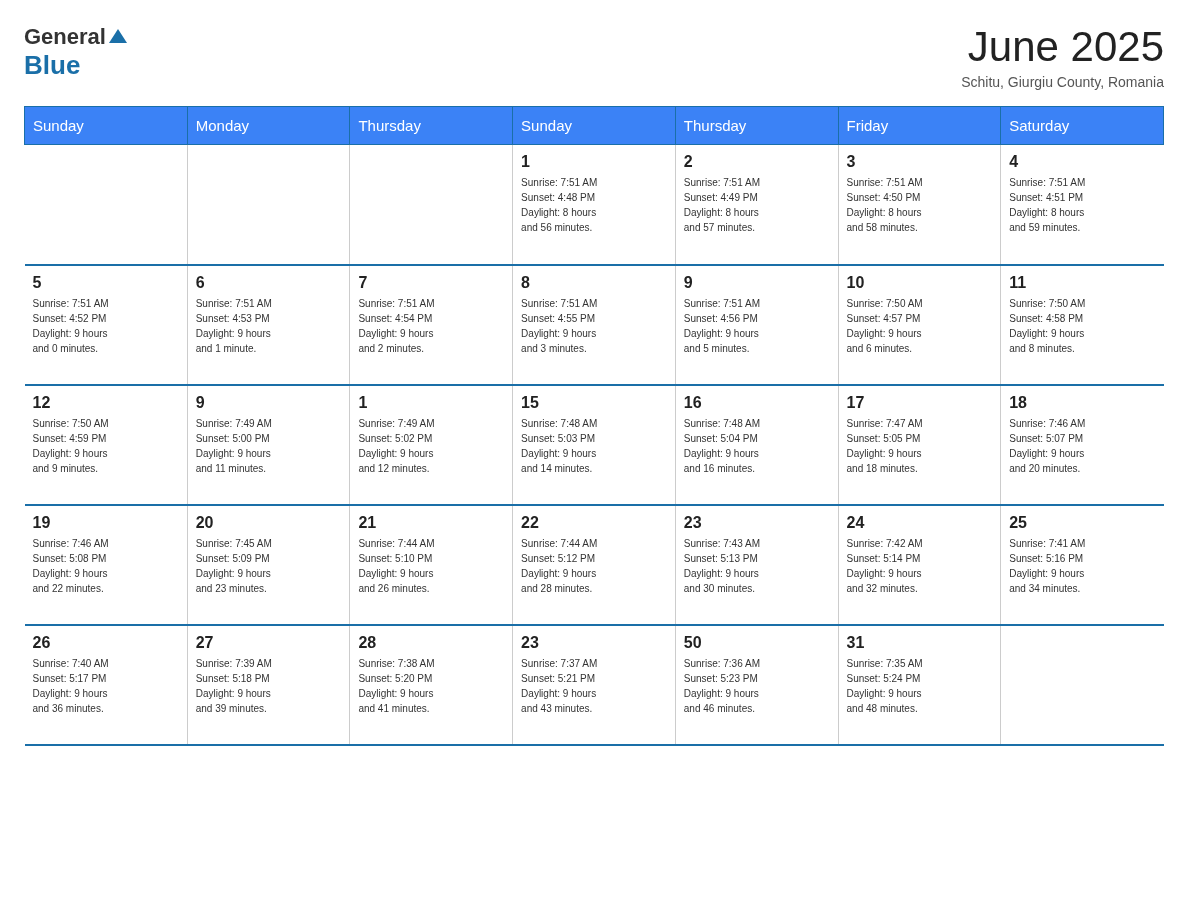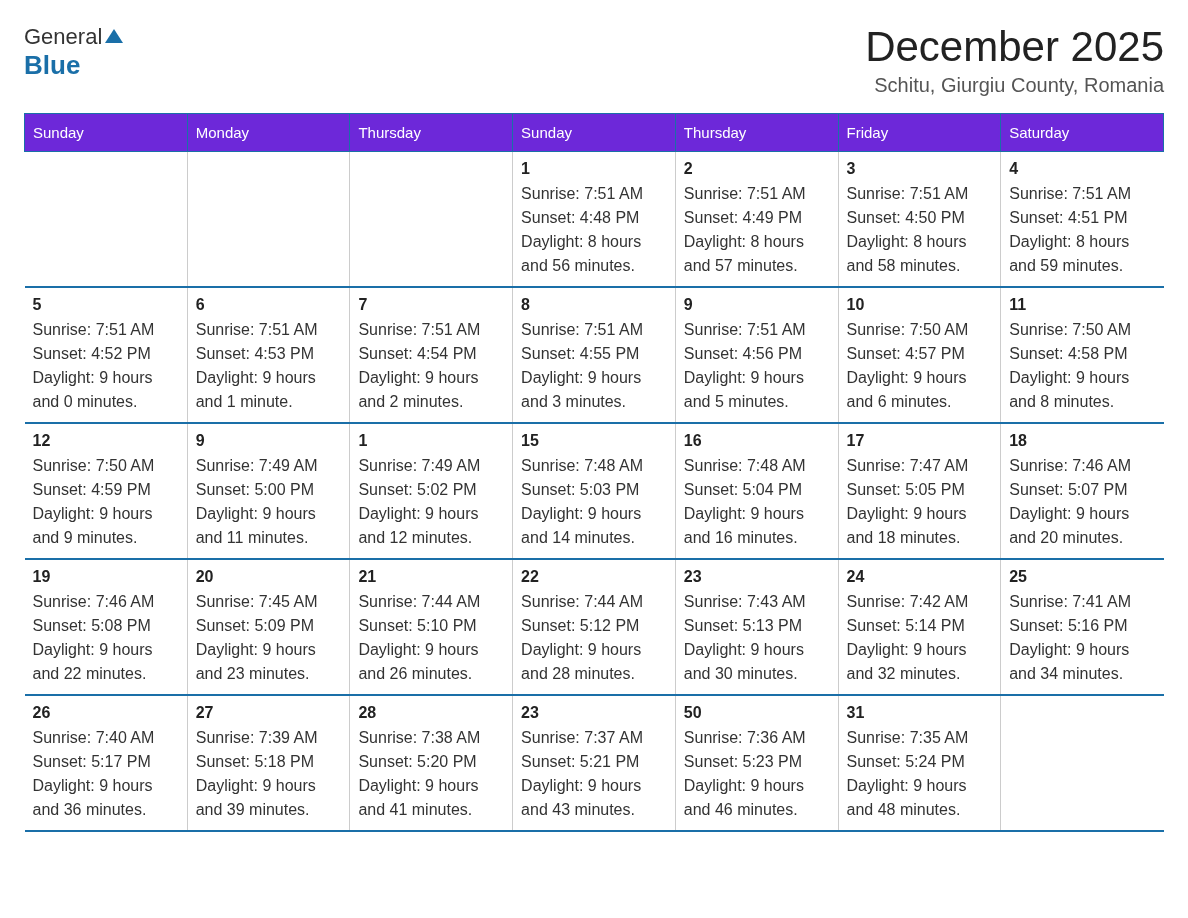--- a/index.html
+++ b/index.html
@@ -16,49 +16,49 @@
       align-items: flex-start;
       margin-bottom: 16px;
     }
     .logo {
       display: flex;
       align-items: center;
       gap: 4px;
     }
     .logo-text-general {
       font-size: 22px;
-      font-weight: normal;
+      font-weight: bold;
       color: #333;
     }
     .logo-text-blue {
       font-size: 26px;
       font-weight: bold;
       color: #1a6fa8;
     }
     .title-section {
       text-align: right;
     }
     .calendar-title {
       font-size: 42px;
       font-weight: normal;
       color: #222;
       line-height: 1.1;
     }
     .calendar-subtitle {
-      font-size: 20px;
+      font-size: 14px;
       color: #555;
       margin-top: 4px;
     }
     table {
       width: 100%;
       border-collapse: collapse;
       table-layout: fixed;
     }
     thead tr {
-      background-color: #6d28d9;
+      background-color: #3b82f6;
     }
     thead th {
       color: #fff;
       font-size: 15px;
       font-weight: normal;
       padding: 10px 8px;
       text-align: left;
       border: 1px solid #1a6fa8;
     }
     tbody tr {
@@ -77,21 +77,21 @@
       border-right: none;
     }
     .day-number {
       font-size: 16px;
       font-weight: bold;
       color: #222;
       display: block;
       margin-bottom: 4px;
     }
     .day-info {
-      font-size: 16px;
+      font-size: 10px;
       color: #333;
       line-height: 1.5;
     }
     .empty-cell {
       background: #fff;
     }
   </style>
 </head>
 <body>
 
@@ -99,21 +99,21 @@
   <div class="logo">
     <div style="display:flex; flex-direction:column; align-items:flex-start;">
       <div style="display:flex; align-items:center;">
         <span class="logo-text-general">General</span>
         <span style="display:inline-block; width:0; height:0; border-left:9px solid transparent; border-right:9px solid transparent; border-bottom:14px solid #1a6fa8; margin-left:3px; margin-bottom:2px;"></span>
       </div>
       <span class="logo-text-blue">Blue</span>
     </div>
   </div>
   <div class="title-section">
-    <div class="calendar-title">December 2025</div>
+    <div class="calendar-title">June 2025</div>
     <div class="calendar-subtitle">Schitu, Giurgiu County, Romania</div>
   </div>
 </div>
 
 <table>
   <thead>
     <tr>
     <th>Sunday</th>
         <th>Monday</th>
         <th>Thursday</th>

